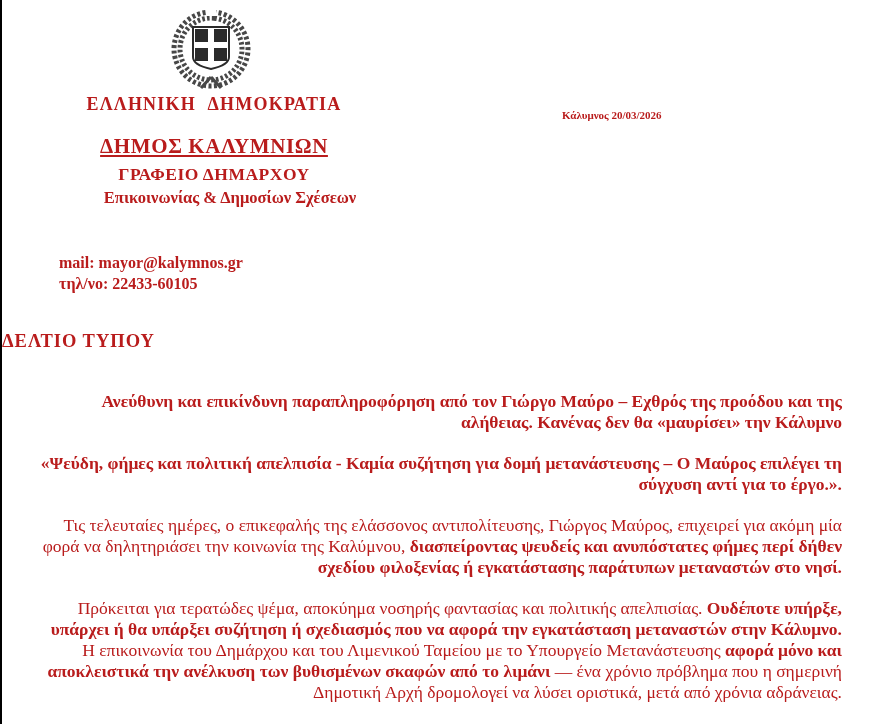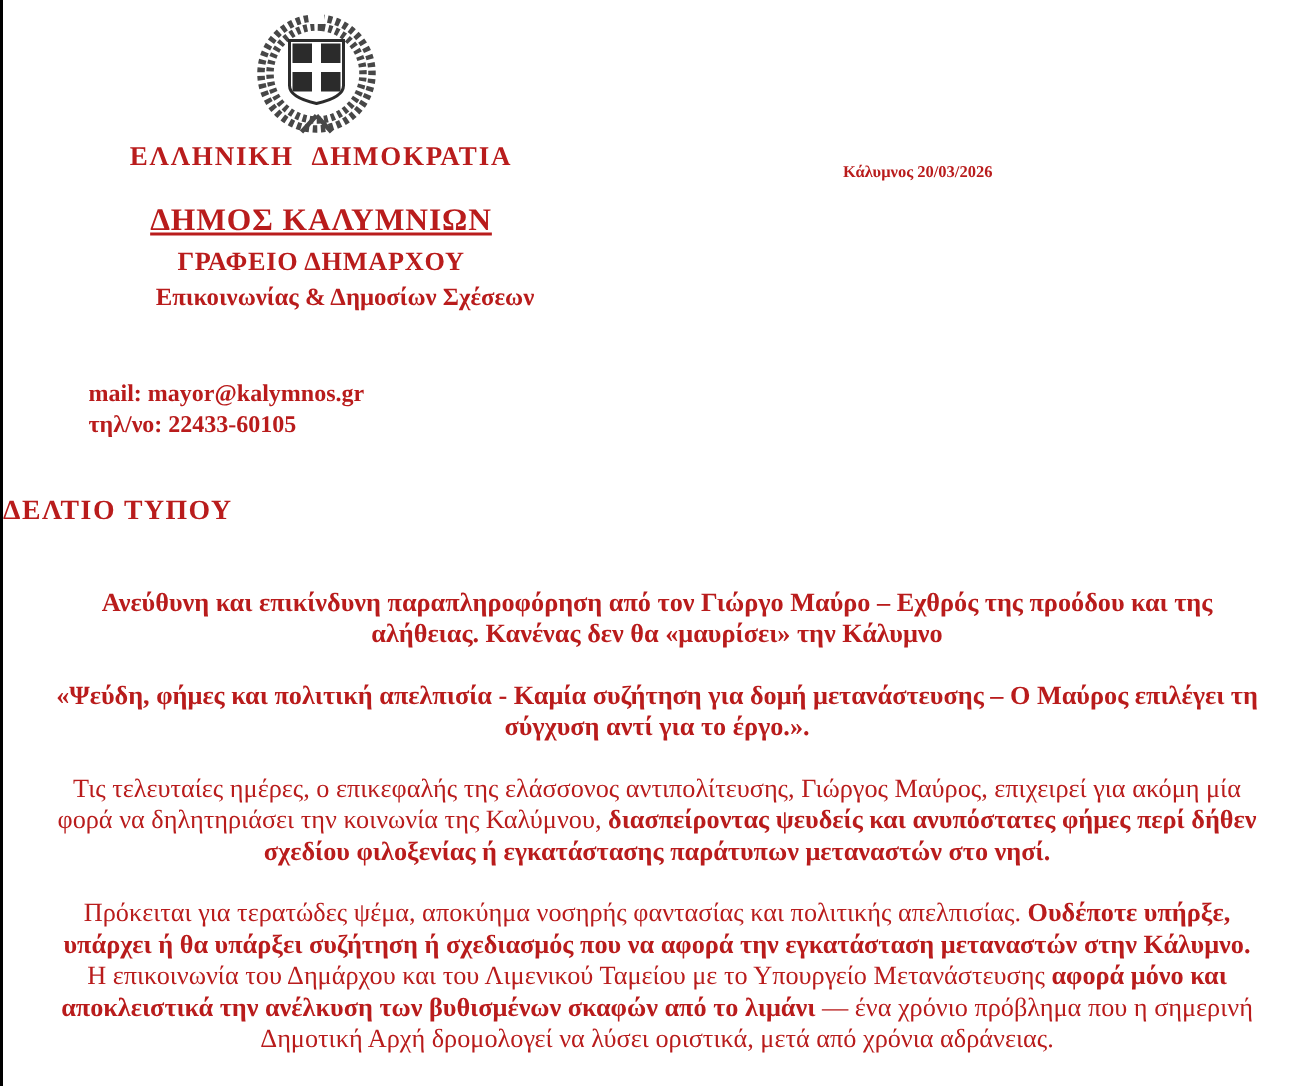--- a/index.html
+++ b/index.html
@@ -32,21 +32,21 @@
   .contact-block{
     position:absolute;left:57px;top:252px;
     font-weight:bold;font-size:16px;line-height:21px;
   }
   .doc-title{
     position:absolute;left:0;top:331px;width:870px;
     text-align:left;font-weight:bold;font-size:18.5px;letter-spacing:1px;
   }
   .body-text{
     position:absolute;left:32px;top:391px;width:808px;
-    font-size:17.5px;line-height:21px;text-align:center;
+    font-size:17.5px;line-height:21px;text-align:right;
   }
   .body-text p{margin:0 0 20px 0;}
   .bold{font-weight:bold;}
 </style>
 </head>
 <body>
 
 <div class="page">
 
   <div class="emblem">

